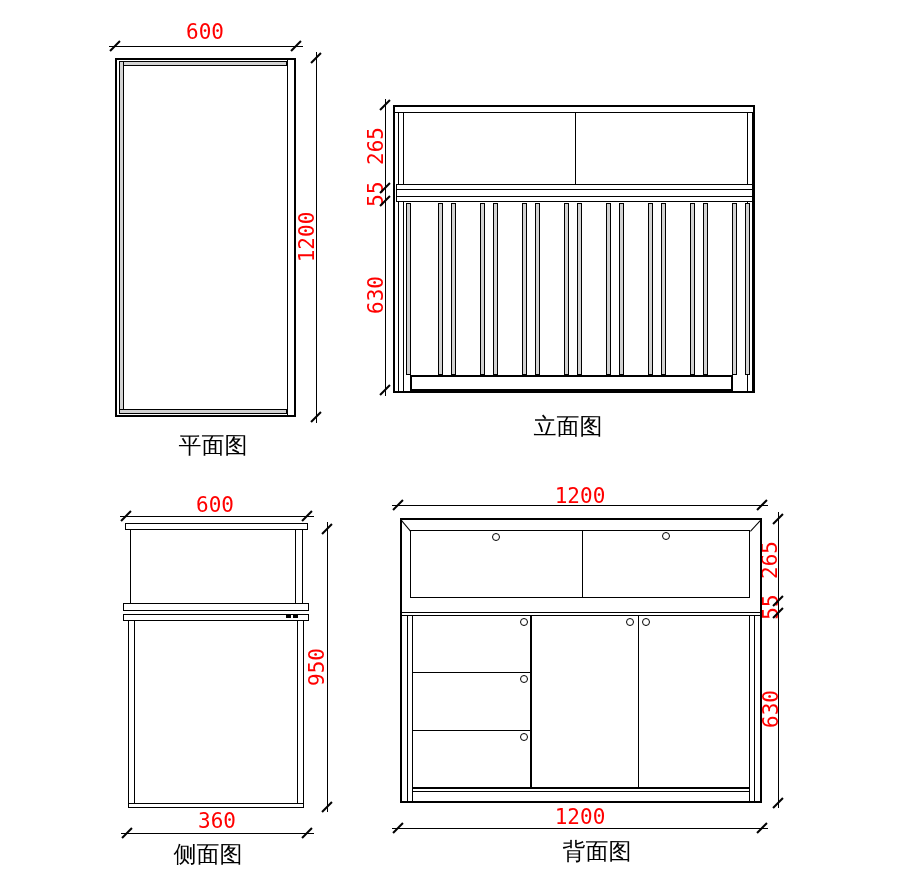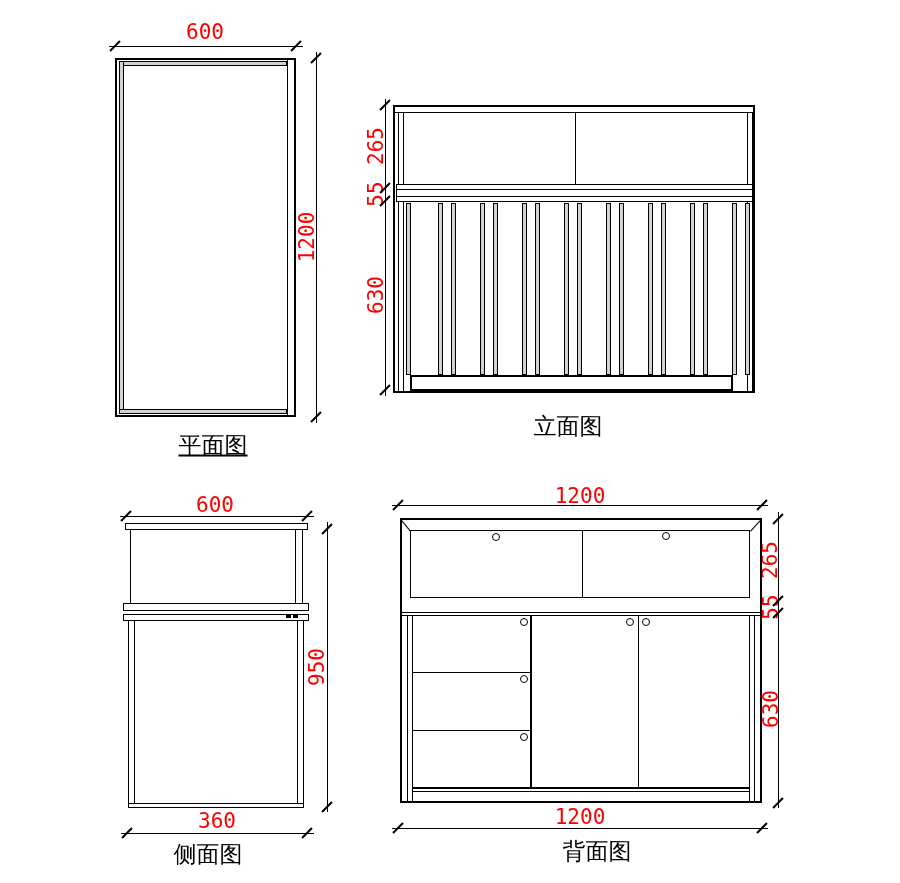--- a/index.html
+++ b/index.html
@@ -23,21 +23,21 @@
   .view-label { position:absolute; color:var(--line-color,#000); font-size:23px; line-height:1;
            font-family:"DejaVu Sans", sans-serif; white-space:nowrap; transform:translate(-50%,-50%); }
 </style>
 </head>
 <body style="background: rgb(255, 255, 255);">
 
 <div id="canvas">
 
   <div class="dim h" style="left:205px; top:32px;">600</div>
   <div class="dim v" style="left:307px; top:237px;">1200</div>
-  <div class="view-label" style="left:213px; top:445px;text-decoration:underline;">平面图</div>
+  <div class="view-label" style="left:213px; top:445px;">平面图</div>
 
   <div class="dim v" style="left:376px; top:146px;">265</div>
   <div class="dim v" style="left:376px; top:194px;">55</div>
   <div class="dim v" style="left:376px; top:295px;">630</div>
   <div class="view-label" style="left:568px; top:426px;">立面图</div>
 
   <div class="dim h" style="left:215px; top:505px;">600</div>
   <div class="dim v" style="left:317px; top:667px;">950</div>
   <div class="dim h" style="left:217px; top:821px;">360</div>
   <div class="view-label" style="left:208px; top:854px;">侧面图</div>

